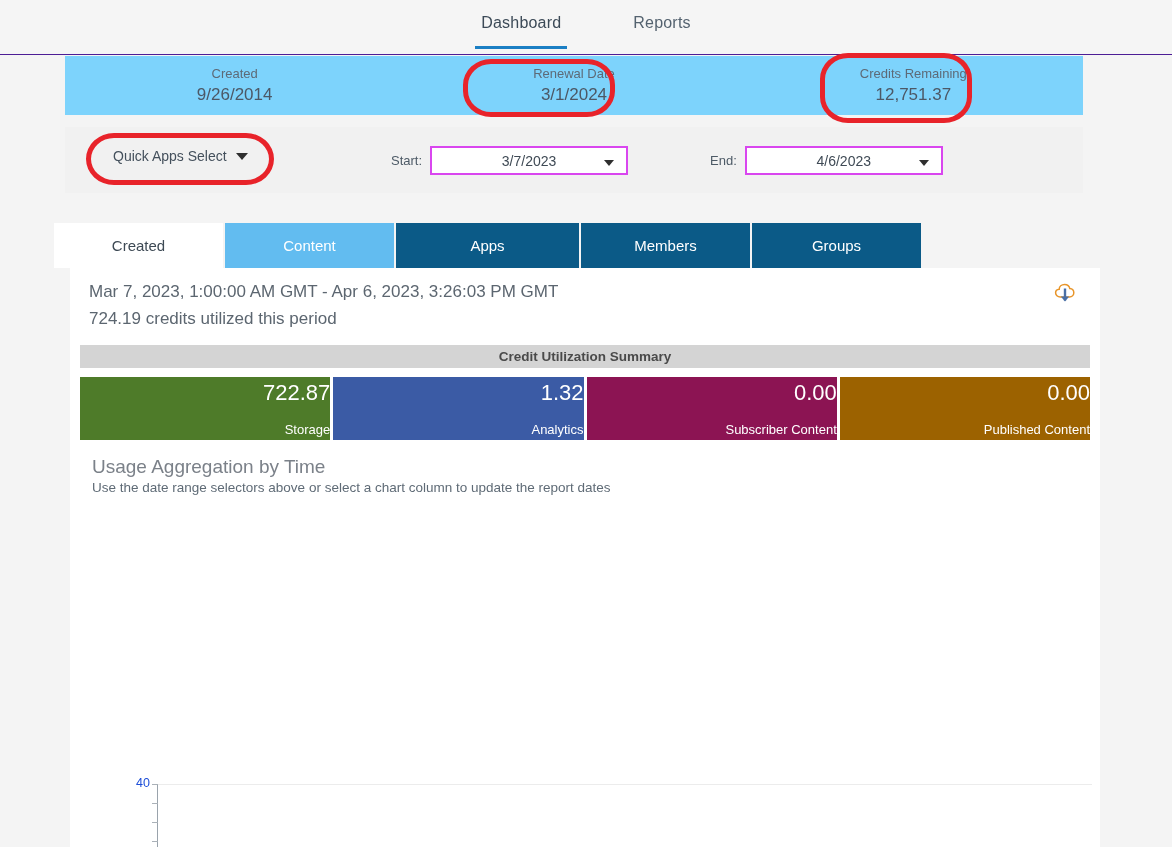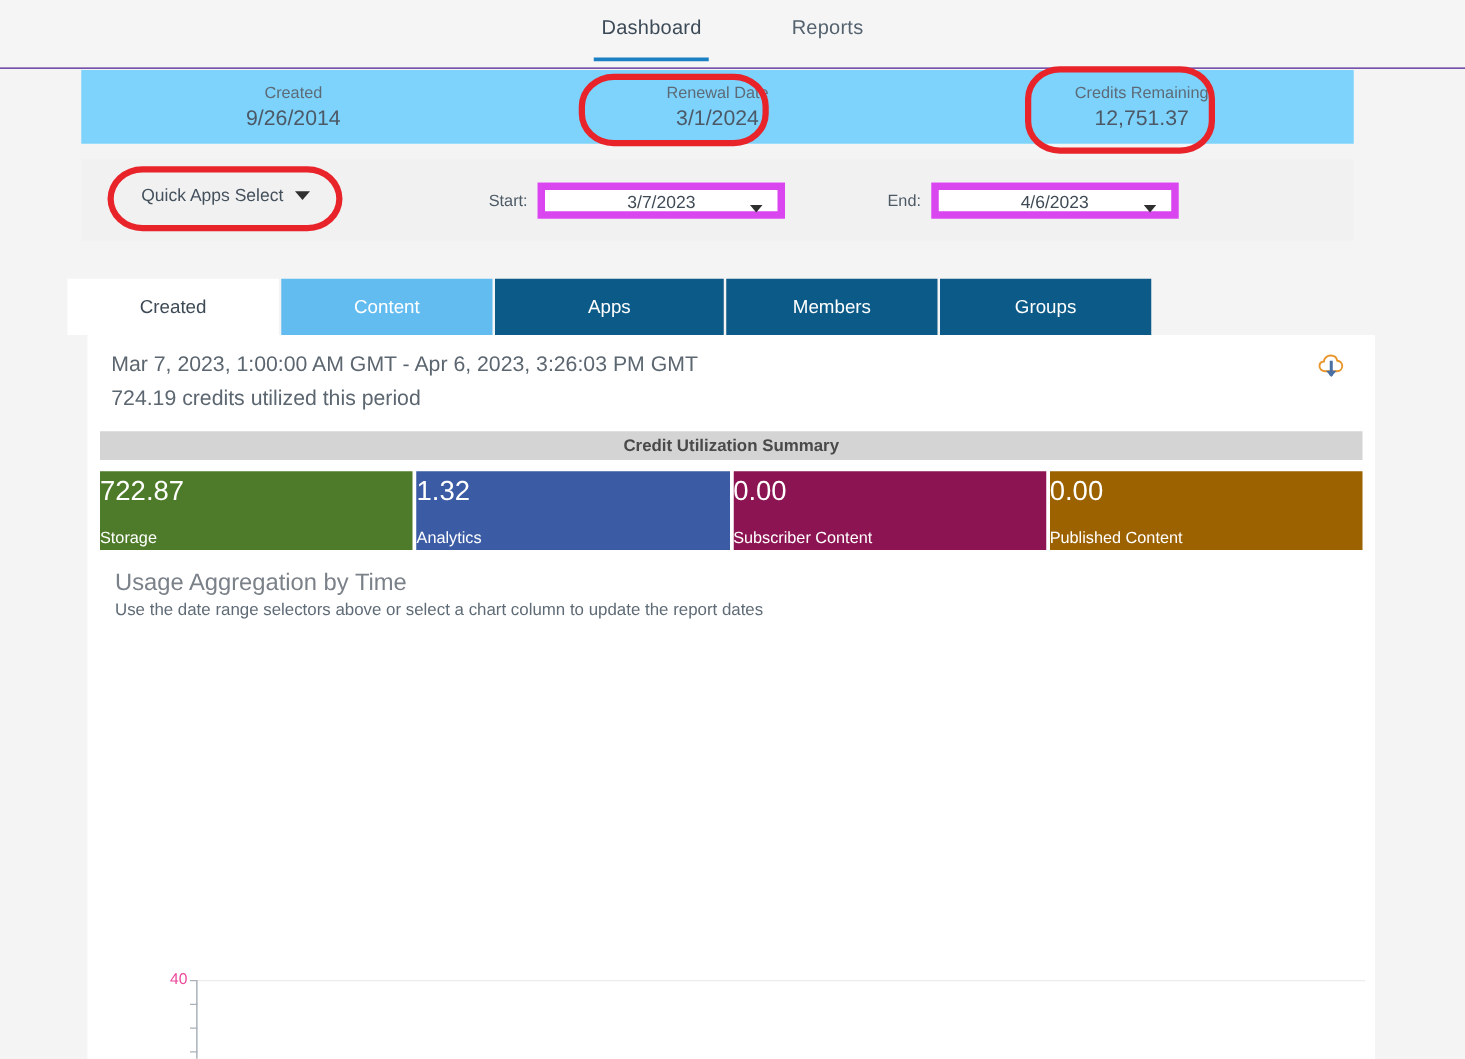--- a/index.html
+++ b/index.html
@@ -49,21 +49,21 @@
     font-size: 14px; color: #44505c; cursor: pointer;
     display: flex; align-items: center; gap: 9px;
   }
   .caret-dn {
     width: 0; height: 0; border-left: 6px solid transparent;
     border-right: 6px solid transparent; border-top: 7px solid #2f2f2f;
   }
   .datefield { position: absolute; display: flex; align-items: center; gap: 8px; }
   .datefield .dlabel { font-size: 13px; color: #4d5a66; }
   .dropdown {
-    width: 198px; height: 29px; background: #fff; border: 6px solid #d946ef;
+    width: 198px; height: 29px; background: #fff; border: 2px solid #d946ef;
     display: flex; align-items: center; justify-content: center;
     position: relative; font-size: 14px; color: #3f4a55; cursor: pointer;
   }
   .dropdown .caret-sm {
     position: absolute; right: 12px; top: 12px;
     width: 0; height: 0; border-left: 5px solid transparent;
     border-right: 5px solid transparent; border-top: 6px solid #2f2f2f;
   }
 
   
@@ -95,31 +95,31 @@
   }
 
   .summary-title {
     margin: 13px 10px 0 10px; height: 23px; background: #d4d4d4;
     display: flex; align-items: center; justify-content: center;
     font-size: 13.5px; font-weight: bold; color: #4a4a4a;
   }
   .kpis { display: flex; gap: 3px; margin: 9px 10px 0 10px; }
   .kpi {
     flex: 1 1 0; height: 63px; display: flex; flex-direction: column;
-    align-items: flex-start; justify-content: center; gap: 16px; color: #fff;
+    align-items: flex-end; justify-content: center; gap: 16px; color: #fff;
   }
   .kpi .num { font-size: 22px; }
   .kpi .cap { font-size: 13px; }
 
   .chart-title { margin: 16px 0 0 22px; font-size: 19px; color: #7b8189; font-weight: normal; }
   .chart-sub   { margin: 2px 0 0 22px; font-size: 13.5px; color: #5f6b76; }
 
   
   .chart-area { position: absolute; left: 0; top: 505px; width: 1030px; height: 342px; }
-  .ytick-text { position: absolute; font-size: 12.5px; color: #ec4899; text-align: right; width: 28px; }
+  .ytick-text { position: absolute; font-size: 12.5px; color: #1d4ed8; text-align: right; width: 28px; }
   .plot {
     position: absolute; left: 88px; top: 11px; width: 934px; height: 304px;
   }
   .gridline { position: absolute; left: 0; width: 100%; height: 1px; background: #ececec; }
   .yaxis { position: absolute; left: 87px; top: 11px; width: 1px; height: 309px; background: #9aa3ac; }
   .yaxis-tick { position: absolute; left: 82px; width: 6px; height: 1px; background: #aab1b8; }
   .bars { position: absolute; left: 0; bottom: 0; width: 100%; height: 304px; display: flex; align-items: flex-end; }
   .barcol { display: flex; flex-direction: column; justify-content: flex-end; align-items: center; height: 100%; }
 </style>
 </head>

